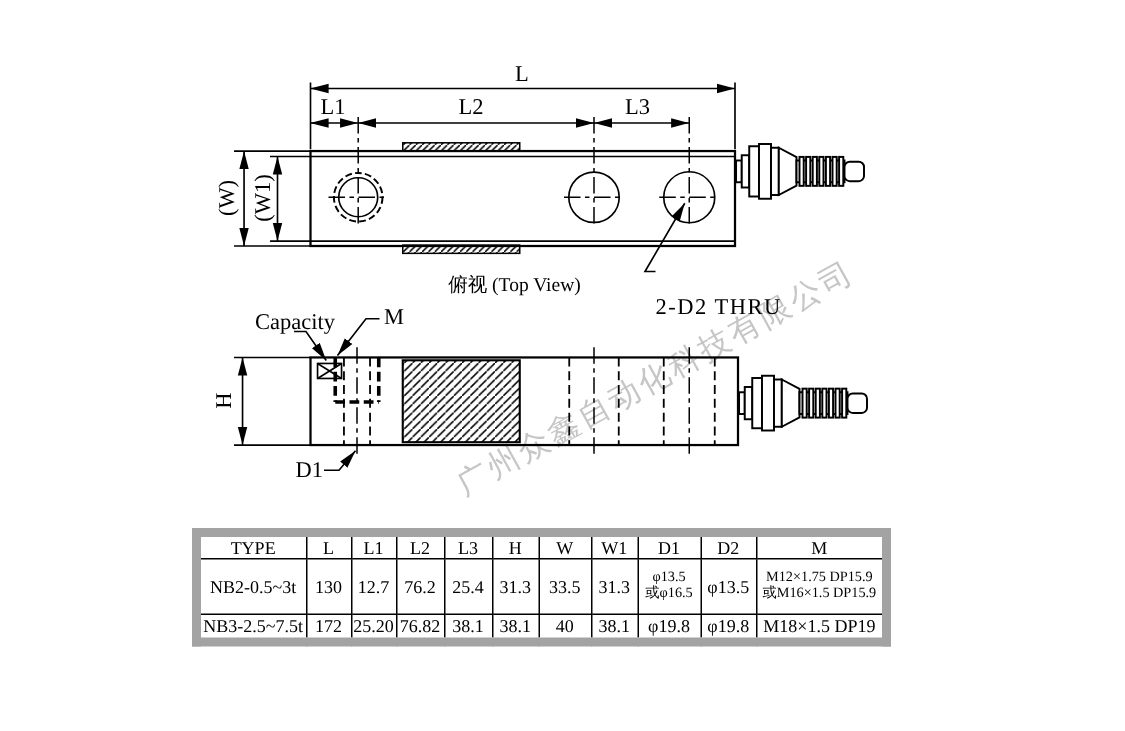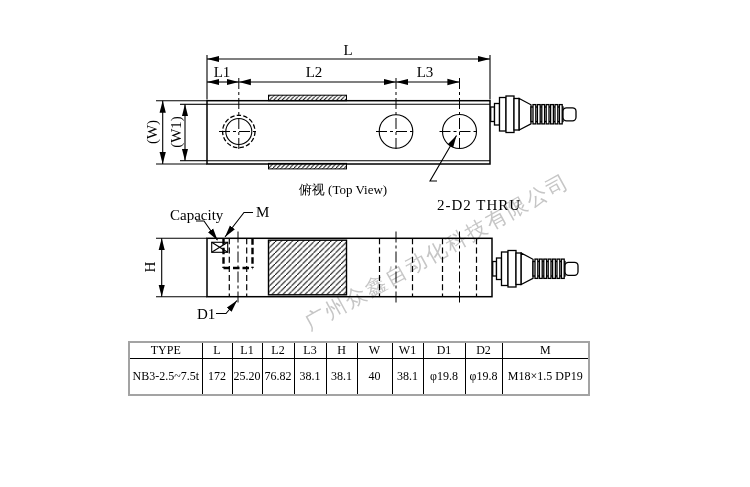--- a/index.html
+++ b/index.html
@@ -18,22 +18,22 @@
   .hatchthin{fill:url(#hp);stroke:#000;stroke-width:1}
   .w{fill:#fff;stroke:#000;stroke-width:1.3}
   
   .lbl{position:absolute;font-size:15px;line-height:1.1;white-space:nowrap;}
   .ctr{transform:translateX(-50%);}
   .rot{transform:translate(-50%,-50%) rotate(-90deg);}
   .title{font-size:13px;}
   #watermark{position:absolute;left:437px;top:252px;font-size:21px;letter-spacing:2px;
              color:#c6c6c6;white-space:nowrap;transform:translate(-50%,-50%) rotate(-29deg);}
   
-  .spec{position:absolute;left:128px;top:341px;border-collapse:collapse;table-layout:fixed;
-        border:2px solid #a3a3a3;font-size:12px;}
+  .spec{position:absolute;left:128px;top:352px;border-collapse:collapse;table-layout:fixed;
+        border:6px solid #a3a3a3;font-size:12px;}
   .spec th,.spec td{border:1.4px solid #000;text-align:center;vertical-align:middle;
         padding:0;white-space:pre-line;font-weight:normal;line-height:1.2;}
   .spec thead tr{height:16px;}
   .spec tbody tr:nth-child(1){height:37px;}
   .spec tbody tr:nth-child(2){height:18px;}
   .spec tbody tr:nth-child(3){height:19px;}
   .spec td.sm{font-size:9.5px;line-height:1.15;}
 </style>
 </head>
 <body>
@@ -186,20 +186,35 @@
         <th>H</th>
         <th>W</th>
         <th>W1</th>
         <th>D1</th>
         <th>D2</th>
         <th>M</th>
       </tr>
     </thead>
     <tbody>
       <tr>
+        <td>NB2-0.5~3t</td>
+        <td>130</td>
+        <td>12.7</td>
+        <td>76.2</td>
+        <td>25.4</td>
+        <td>31.3</td>
+        <td>33.5</td>
+        <td>31.3</td>
+        <td class="sm">φ13.5
+或φ16.5</td>
+        <td>φ13.5</td>
+        <td class="sm">M12×1.75 DP15.9
+或M16×1.5 DP15.9</td>
+      </tr>
+      <tr>
         <td>NB3-2.5~7.5t</td>
         <td>172</td>
         <td>25.20</td>
         <td>76.82</td>
         <td>38.1</td>
         <td>38.1</td>
         <td>40</td>
         <td>38.1</td>
         <td>φ19.8</td>
         <td>φ19.8</td>

